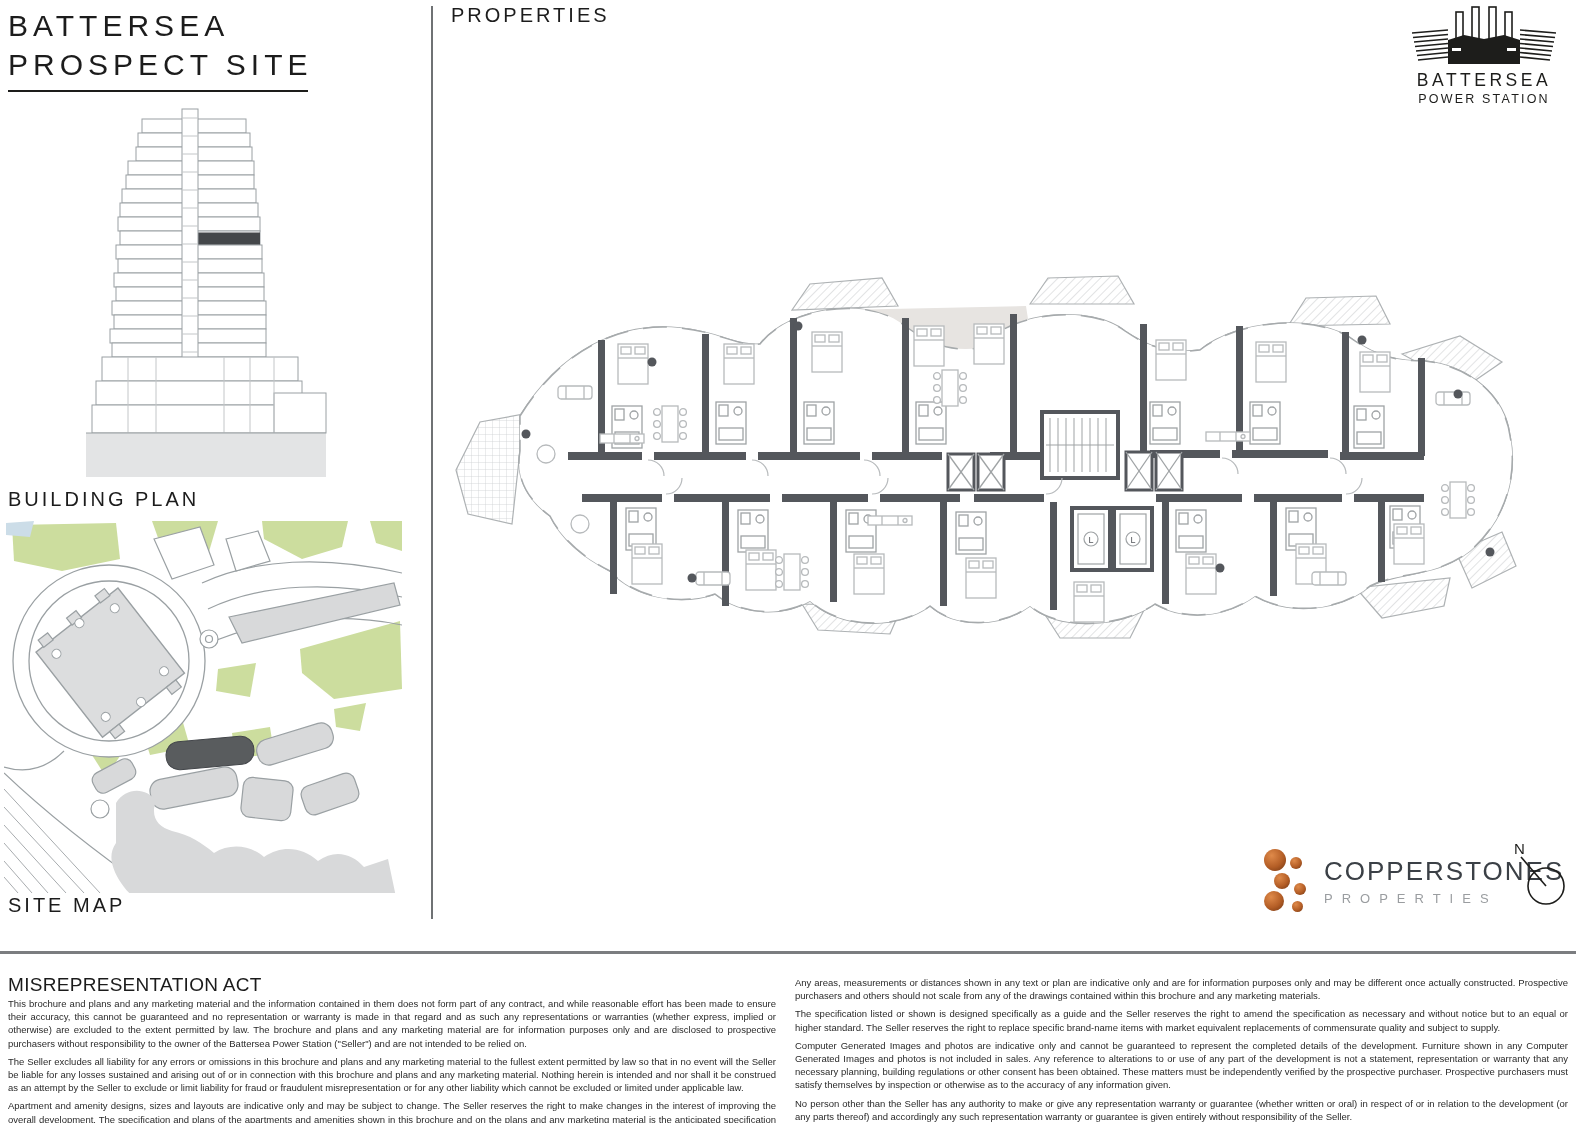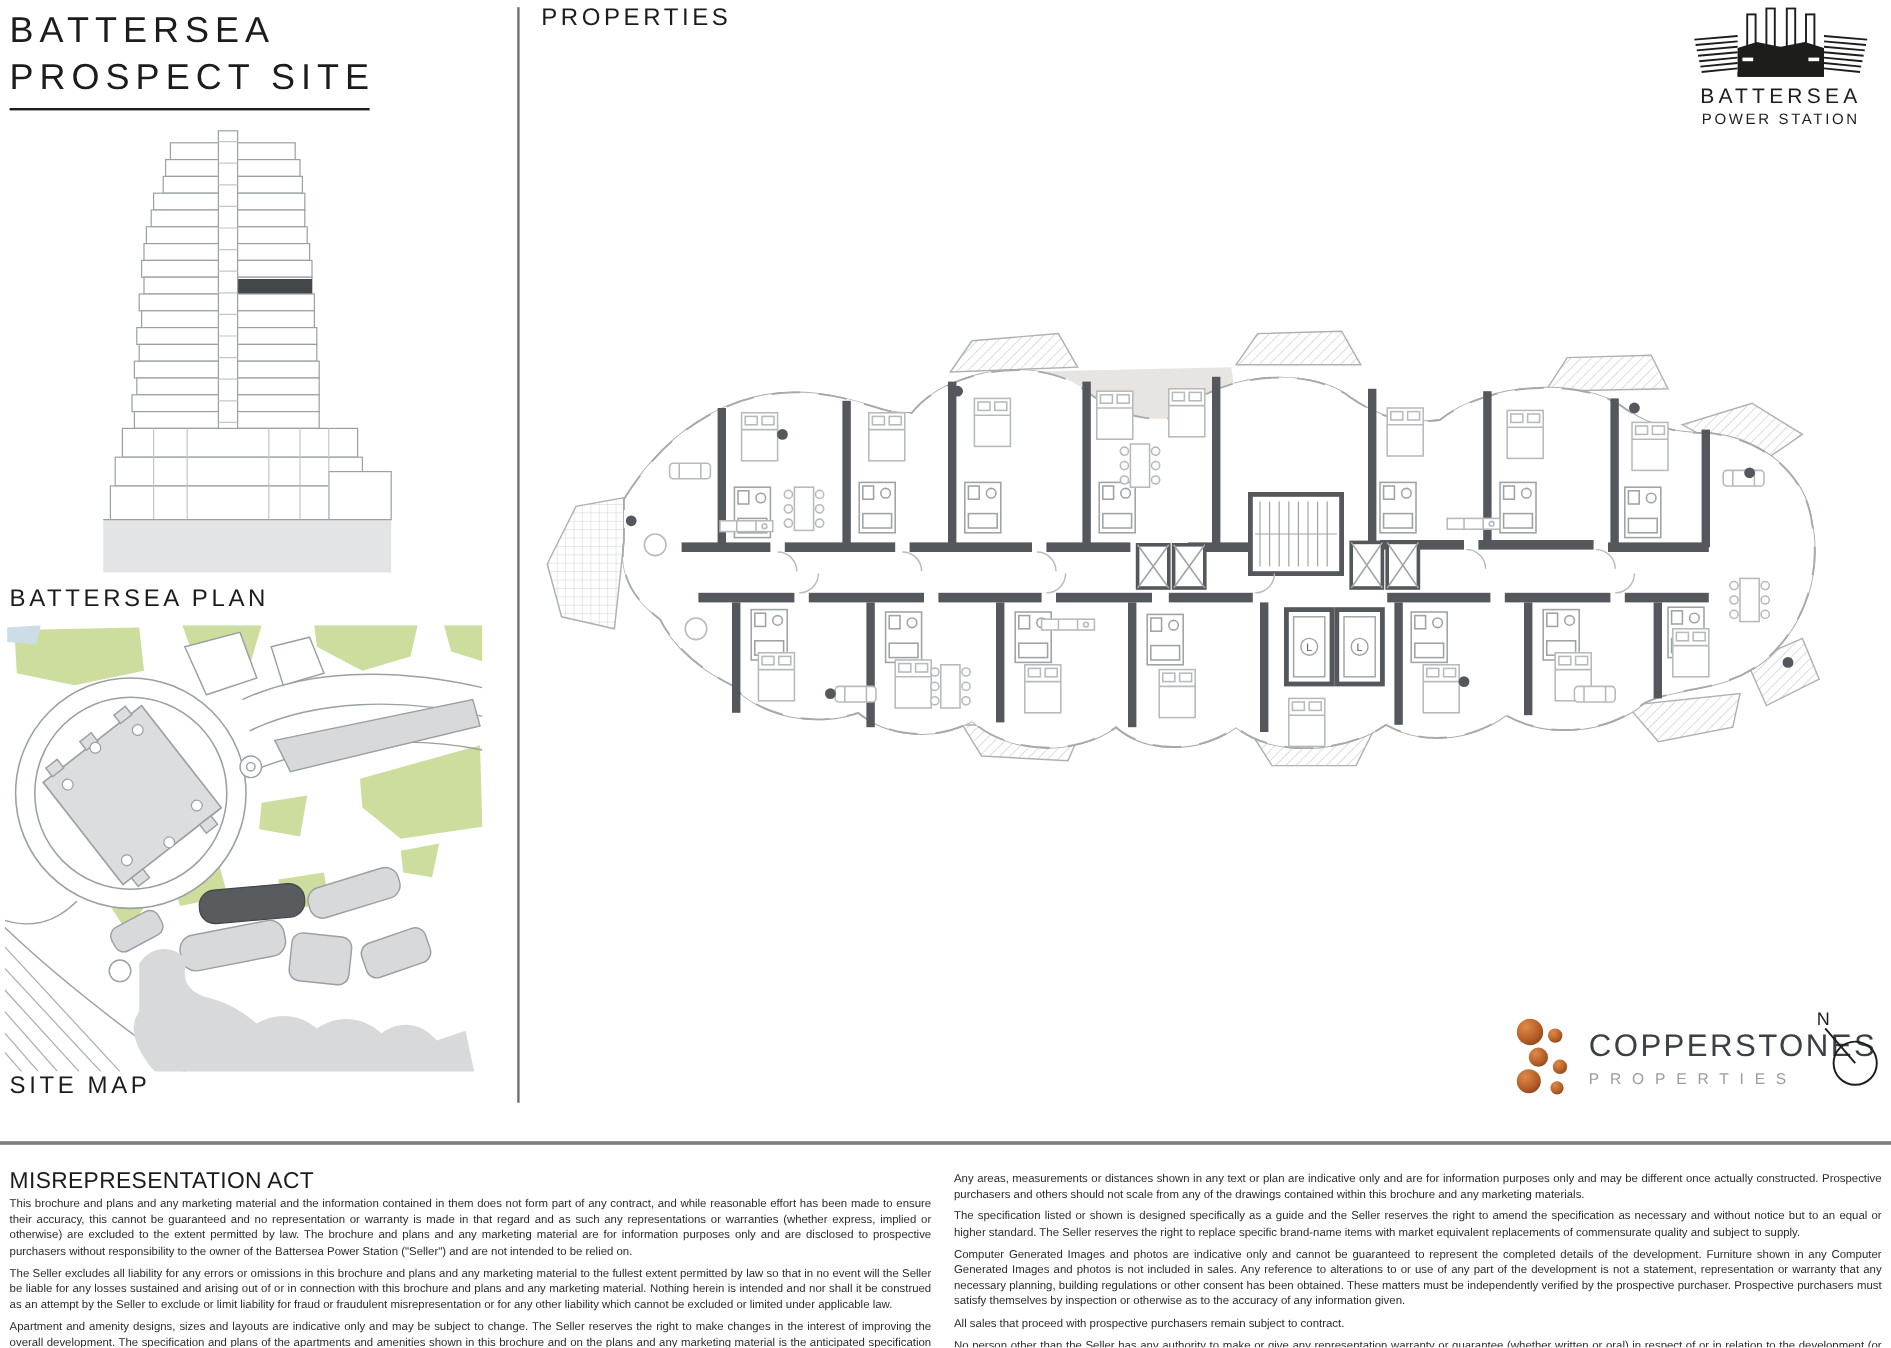--- a/index.html
+++ b/index.html
@@ -36,21 +36,21 @@
 
 <div class="page">
 
   <div class="abs main-title">
     <div>BATTERSEA</div>
     <div>PROSPECT SITE</div>
   </div>
   <div class="abs title-rule"></div>
   <div class="abs v-divider"></div>
   <div class="abs section-label floorplate-label">PROPERTIES</div>
-  <div class="abs section-label building-plan-label">BATTERSEA PLAN</div>
+  <div class="abs section-label building-plan-label">BUILDING PLAN</div>
   <div class="abs section-label site-map-label">SITE MAP</div>
 
   <svg class="abs" style="left:1398px;top:6px;" width="172" height="102" viewBox="0 0 172 102">
     <g>
 
       <g stroke="#1d1d1b" stroke-width="1.6">
         <line x1="14" y1="27" x2="50" y2="24"></line>
           <line x1="15" y1="31.5" x2="50" y2="28.5"></line>
         <line x1="16" y1="36" x2="50" y2="33"></line>
           <line x1="17" y1="40.5" x2="50" y2="37.5"></line>
@@ -490,18 +490,17 @@
   <div class="abs legal-col legal-left">
     <p>This brochure and plans and any marketing material and the information contained in them does not form part of any contract, and while reasonable effort has been made to ensure their accuracy, this cannot be guaranteed and no representation or warranty is made in that regard and as such any representations or warranties (whether express, implied or otherwise) are excluded to the extent permitted by law. The brochure and plans and any marketing material are for information purposes only and are disclosed to prospective purchasers without responsibility to the owner of the Battersea Power Station ("Seller") and are not intended to be relied on.</p>
     <p>The Seller excludes all liability for any errors or omissions in this brochure and plans and any marketing material to the fullest extent permitted by law so that in no event will the Seller be liable for any losses sustained and arising out of or in connection with this brochure and plans and any marketing material. Nothing herein is intended and nor shall it be construed as an attempt by the Seller to exclude or limit liability for fraud or fraudulent misrepresentation or for any other liability which cannot be excluded or limited under applicable law.</p>
     <p>Apartment and amenity designs, sizes and layouts are indicative only and may be subject to change. The Seller reserves the right to make changes in the interest of improving the overall development. The specification and plans of the apartments and amenities shown in this brochure and on the plans and any marketing material is the anticipated specification and plans as at the date of this brochure and the date any marketing material was prepared.</p>
   </div>
 
   <div class="abs legal-col legal-right">
     <p>Any areas, measurements or distances shown in any text or plan are indicative only and are for information purposes only and may be different once actually constructed. Prospective purchasers and others should not scale from any of the drawings contained within this brochure and any marketing materials.</p>
     <p>The specification listed or shown is designed specifically as a guide and the Seller reserves the right to amend the specification as necessary and without notice but to an equal or higher standard. The Seller reserves the right to replace specific brand-name items with market equivalent replacements of commensurate quality and subject to supply.</p>
     <p>Computer Generated Images and photos are indicative only and cannot be guaranteed to represent the completed details of the development. Furniture shown in any Computer Generated Images and photos is not included in sales. Any reference to alterations to or use of any part of the development is not a statement, representation or warranty that any necessary planning, building regulations or other consent has been obtained. These matters must be independently verified by the prospective purchaser. Prospective purchasers must satisfy themselves by inspection or otherwise as to the accuracy of any information given.</p>
-    <p>All sales that proceed with prospective purchasers remain subject to contract.</p>
     <p>No person other than the Seller has any authority to make or give any representation warranty or guarantee (whether written or oral) in respect of or in relation to the development (or any parts thereof) and accordingly any such representation warranty or guarantee is given entirely without responsibility of the Seller.</p>
 
   </div>
 
 </div>
 
 </body></html>

